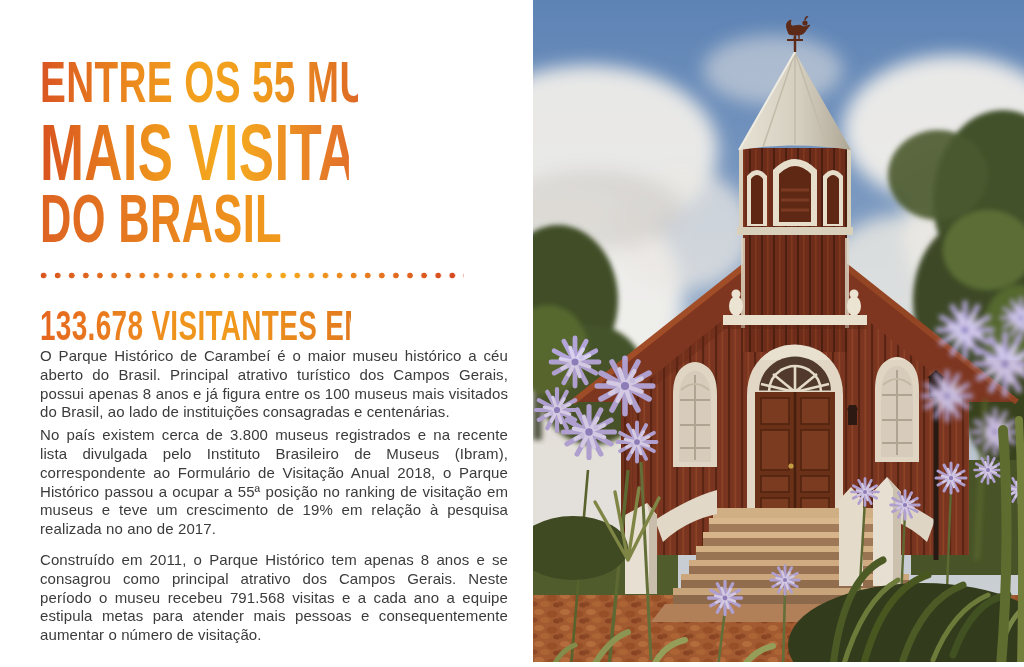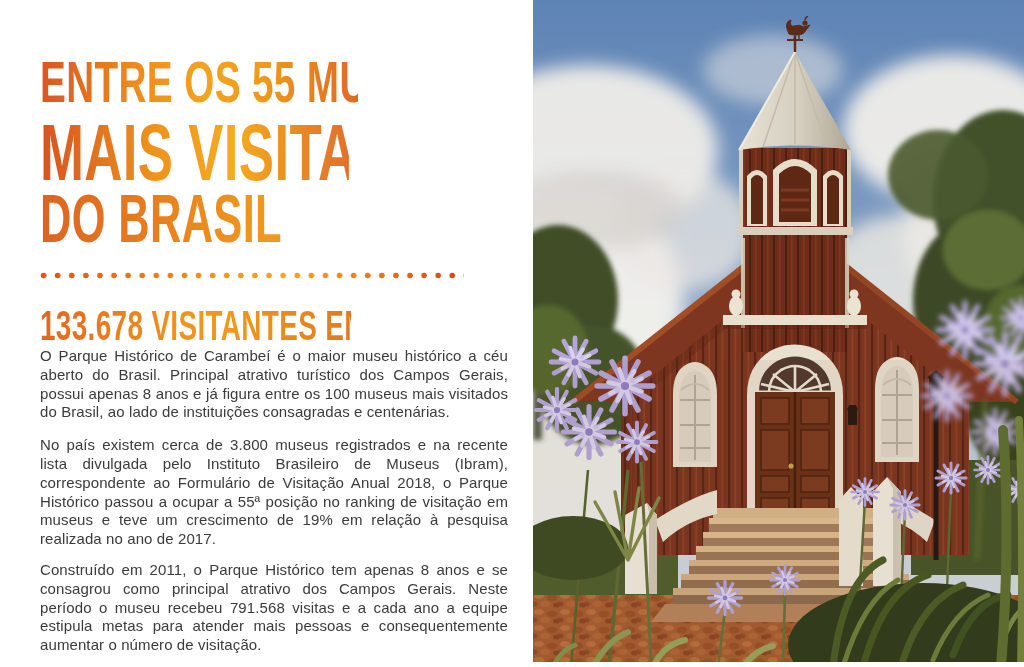--- a/index.html
+++ b/index.html
@@ -34,21 +34,21 @@
   }
 
   .h2 { margin-top:26px; font-size:42px; transform:scaleX(0.665);
         background-image:linear-gradient(90deg,#e5651f 0%,#ef941d 45%,#f0991c 60%,#e27a1f 100%); }
 
   .body-copy p {
     font-size:15px; line-height:18.8px; color:#3b3b3b;
     text-align:justify; letter-spacing:0.1px;
   }
   .body-copy p.p1 { }
-  .body-copy p.p2 { margin-top:14px; }
+  .body-copy p.p2 { margin-top:4px; }
   .body-copy p.p3 { margin-top:12px; }
 
   .photo-panel { position:absolute; left:533px; top:0; width:491px; height:667px; }
   svg { display:block; }
 </style>
 </head>
 <body>
 
 <div class="page">
 

